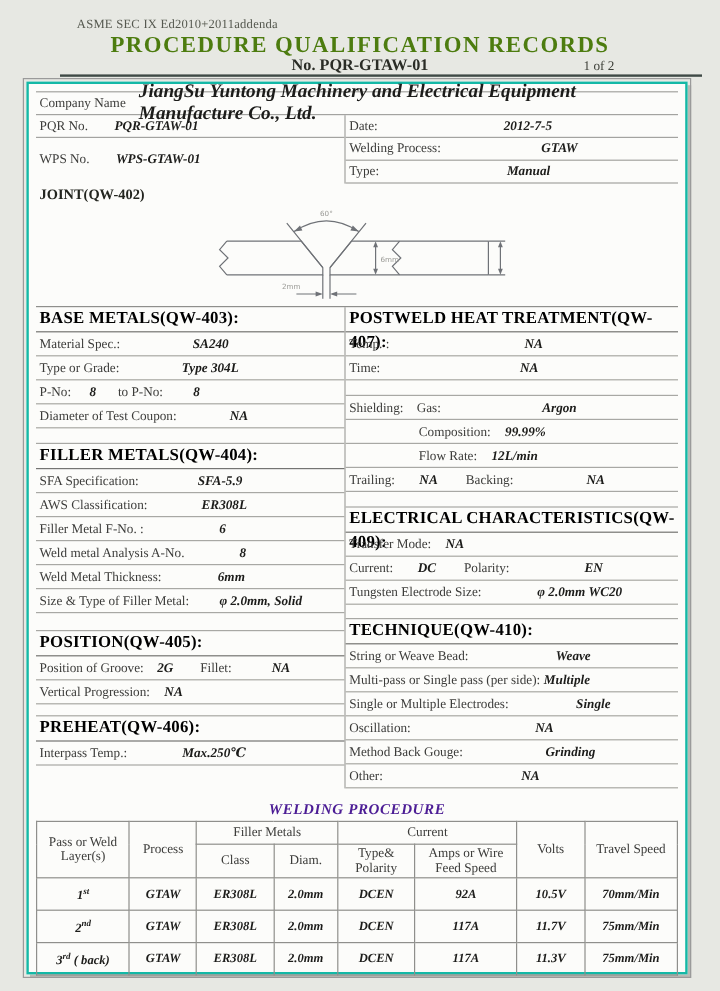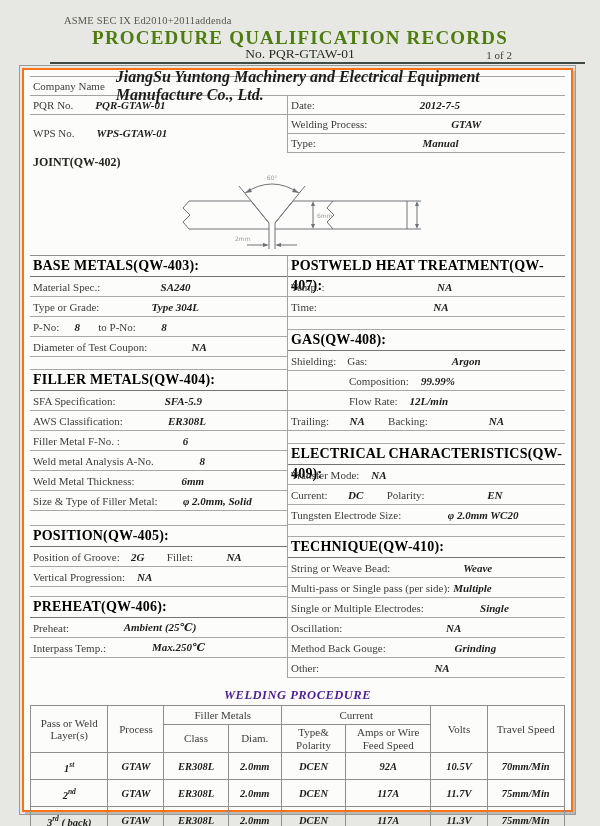--- a/index.html
+++ b/index.html
@@ -7,28 +7,28 @@
     width:600px; height:826px;
     background:#e7e8e3;
     font-family:"Liberation Serif","DejaVu Serif",serif;
     color:#2e2e2e;
     position:relative;
     overflow:hidden;
   }
   
   .std-ref { position:absolute; left:64px; top:15px; font-size:10.5px; color:#55584f; letter-spacing:.2px; }
   .doc-title { position:absolute; left:0; right:0; top:27px; text-align:center; font-size:19px; font-weight:bold; letter-spacing:1.2px; color:#4d7c0f; }
-  .doc-no-row { position:absolute; left:0; right:0; top:46px; text-align:center; font-size:13.5px; font-weight:normal; color:#2a2c26; }
+  .doc-no-row { position:absolute; left:0; right:0; top:46px; text-align:center; font-size:13.5px; font-weight:bold; color:#2a2c26; }
   .page-ind { position:absolute; right:88px; top:49px; font-size:11px; font-weight:normal; color:#3c3e37; }
   .title-rule { position:absolute; left:50px; right:15px; top:62px; border-bottom:2px solid #3f4a46; }
   
   .frame {
     position:absolute; left:22px; top:68px; width:551px; height:744px;
     background:#fcfcfa;
-    border:2px solid #f97316;
+    border:2px solid #14b8a6;
     outline:1px solid #9a9a9a; outline-offset:2px;
     box-shadow:3px 3px 0 0 #b9bab4;
     padding:6px; box-sizing:border-box;
   }
   
   .irow { display:flex; align-items:center; border-bottom:1px solid #a3a3a0; }
   .irow.company { height:18px; border-top:1px solid #a3a3a0; }
   .lbl { font-size:11px; color:#3c3c3a; white-space:pre; padding-left:3px; }
   .val { font-weight:bold; font-style:italic; font-size:11px; color:#1c1c1a; }
   .company .lbl { width:95px; }
@@ -206,42 +206,37 @@
         <span class="val cmid" style="padding-right:12px;">NA</span>
       </div>
       <div class="frow">
         <span class="lbl">Vertical Progression:</span>
         <span class="val gap12">NA</span>
       </div>
       <div class="blank b9"></div>
 
       <div class="sechead">PREHEAT(QW-406):</div>
       <div class="frow">
-        <span class="lbl">Preheat:</span>
-        <span class="val cmid">Ambient (25℃)</span>
-      </div>
-      <div class="frow">
         <span class="lbl">Interpass Temp.:</span>
         <span class="val cmid">Max.250℃</span>
       </div>
     </div>
 
     <div class="col-r">
       <div class="sechead">POSTWELD HEAT TREATMENT(QW-407):</div>
       <div class="frow">
         <span class="lbl">Temp. :</span>
         <span class="val cmid">NA</span>
       </div>
       <div class="frow">
         <span class="lbl">Time:</span>
         <span class="val cmid">NA</span>
       </div>
       <div class="blank b12"></div>
 
-      <div class="sechead">GAS(QW-408):</div>
       <div class="frow">
         <span class="lbl">Shielding:</span>
         <span class="lbl gap8">Gas:</span>
         <span class="val cmid">Argon</span>
       </div>
       <div class="frow ind58">
         <span class="lbl">Composition:</span>
         <span class="val gap12">99.99%</span>
       </div>
       <div class="frow ind58">

